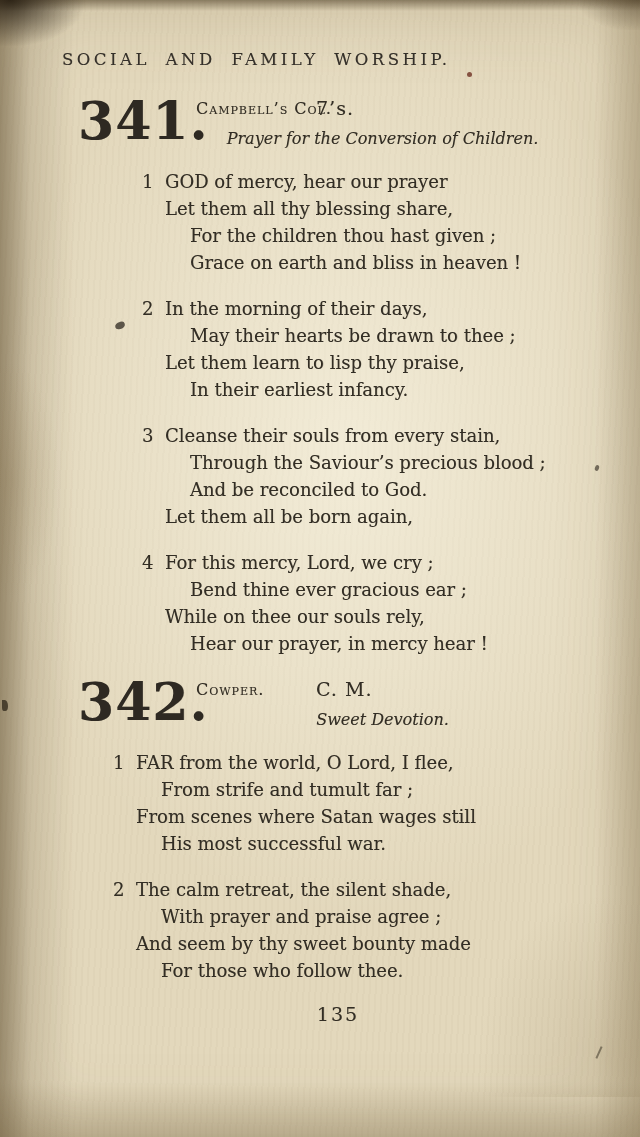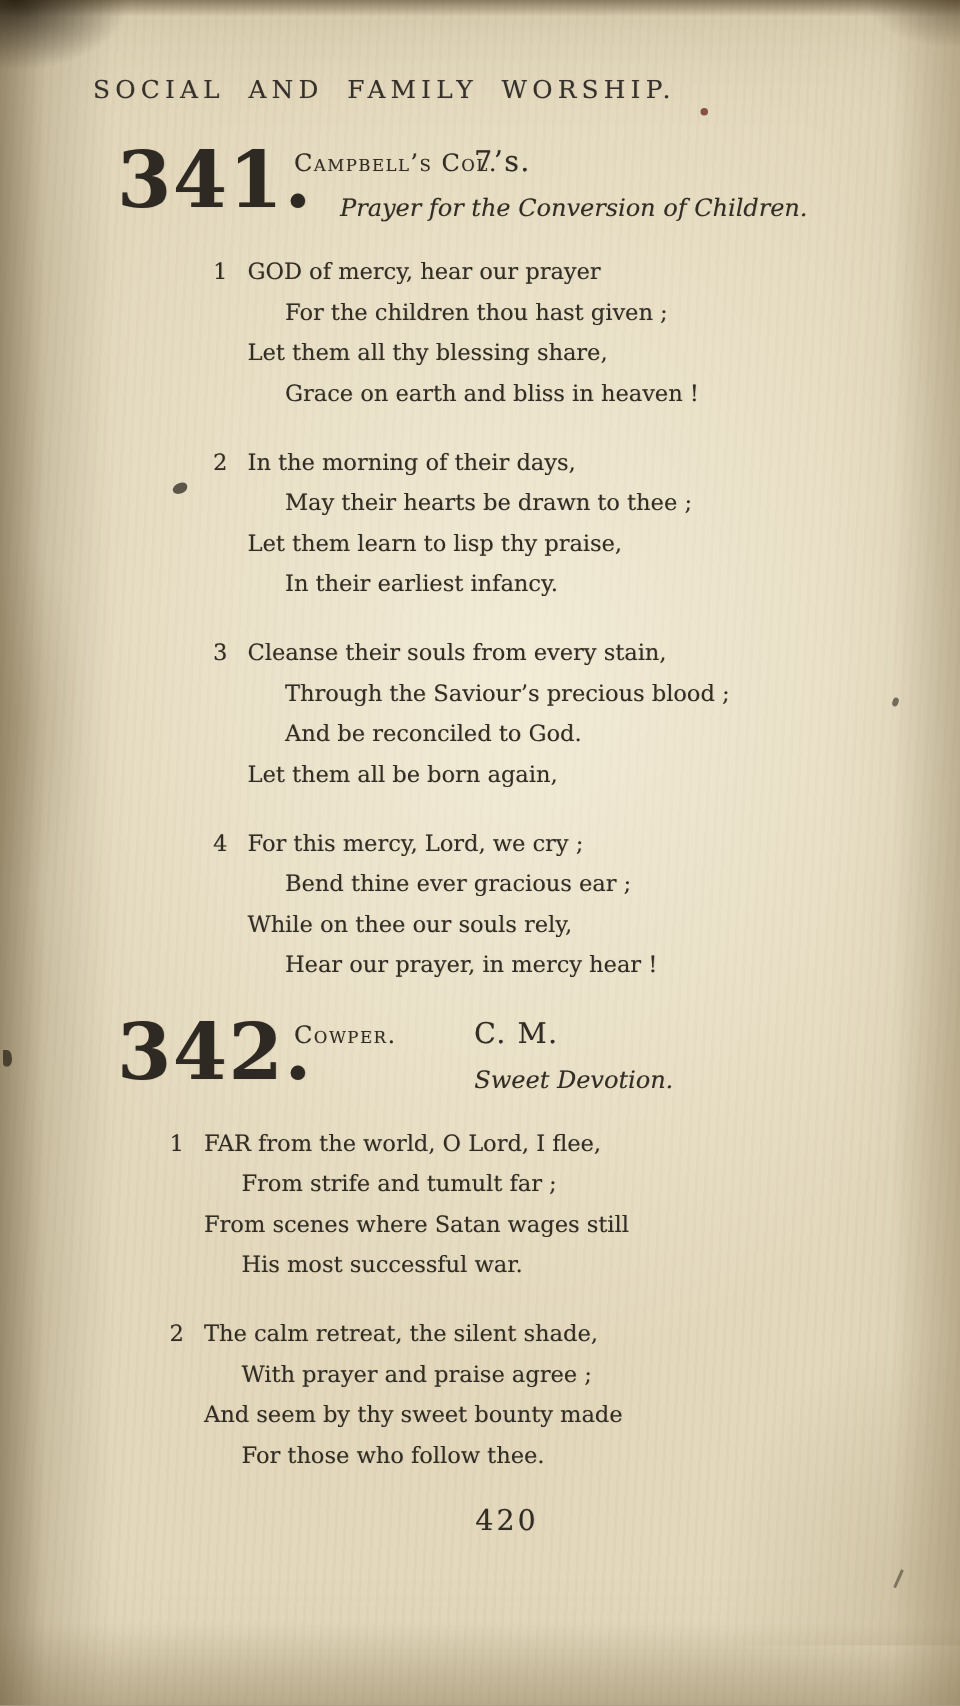--- a/index.html
+++ b/index.html
@@ -65,21 +65,21 @@
   .meter { position:absolute; left:120px; top:2px; font-size:19px; letter-spacing:1px; }
   .source {
     display:block; text-align:left; font-variant:small-caps;
     font-size:16px; letter-spacing:1px; line-height:26px; padding-right:2px;
   }
   .hymn-title {
     text-align:center; font-style:italic; font-size:16px; line-height:26px;
     margin-top:4px; padding-right:45px; white-space:nowrap;
   }
 
-  .verse { font-size:15px; line-height:27px; margin-bottom:19px; }
+  .verse { font-size:18px; line-height:27px; margin-bottom:19px; }
   .hymn-0 .verse { margin-left:80px; }
   .hymn-1 .verse { margin-left:51px; }
   .line { white-space:nowrap; }
   .vnum { display:inline-block; width:23px; }
   .line.flush { padding-left:23px; }
   .line.indent { padding-left:48px; }
 
   .page-number { text-align:center; font-size:19px; letter-spacing:2px; margin-top:4px; }
 
   .running-header, .hymn-number, .meter, .source, .hymn-title, .verse, .page-number {
@@ -111,22 +111,22 @@
         <div class="heading-right">
           <span class="meter">7’s.</span>
           <div class="source">Campbell’s Col.</div>
           <div class="hymn-title">Prayer for the Conversion of Children.</div>
         </div>
       </div>
 
       <div class="verses">
         <div class="verse">
           <div class="line first"><span class="vnum">1</span><span class="ltext">GOD of mercy, hear our prayer</span></div>
+          <div class="line flush">Let them all thy blessing share,</div>
           <div class="line indent">For the children thou hast given ;</div>
-          <div class="line flush">Let them all thy blessing share,</div>
           <div class="line indent">Grace on earth and bliss in heaven !</div>
         </div>
 
         <div class="verse">
           <div class="line first"><span class="vnum">2</span><span class="ltext">In the morning of their days,</span></div>
           <div class="line indent">May their hearts be drawn to thee ;</div>
           <div class="line flush">Let them learn to lisp thy praise,</div>
           <div class="line indent">In their earliest infancy.</div>
         </div>
 
@@ -166,16 +166,16 @@
 
         <div class="verse">
           <div class="line first"><span class="vnum">2</span><span class="ltext">The calm retreat, the silent shade,</span></div>
           <div class="line indent">With prayer and praise agree ;</div>
           <div class="line flush">And seem by thy sweet bounty made</div>
           <div class="line indent">For those who follow thee.</div>
         </div>
       </div>
     </section>
 
-    <footer class="page-number">420</footer>
+    <footer class="page-number">135</footer>
 
   </div>
 </div>
 
 </body></html>

